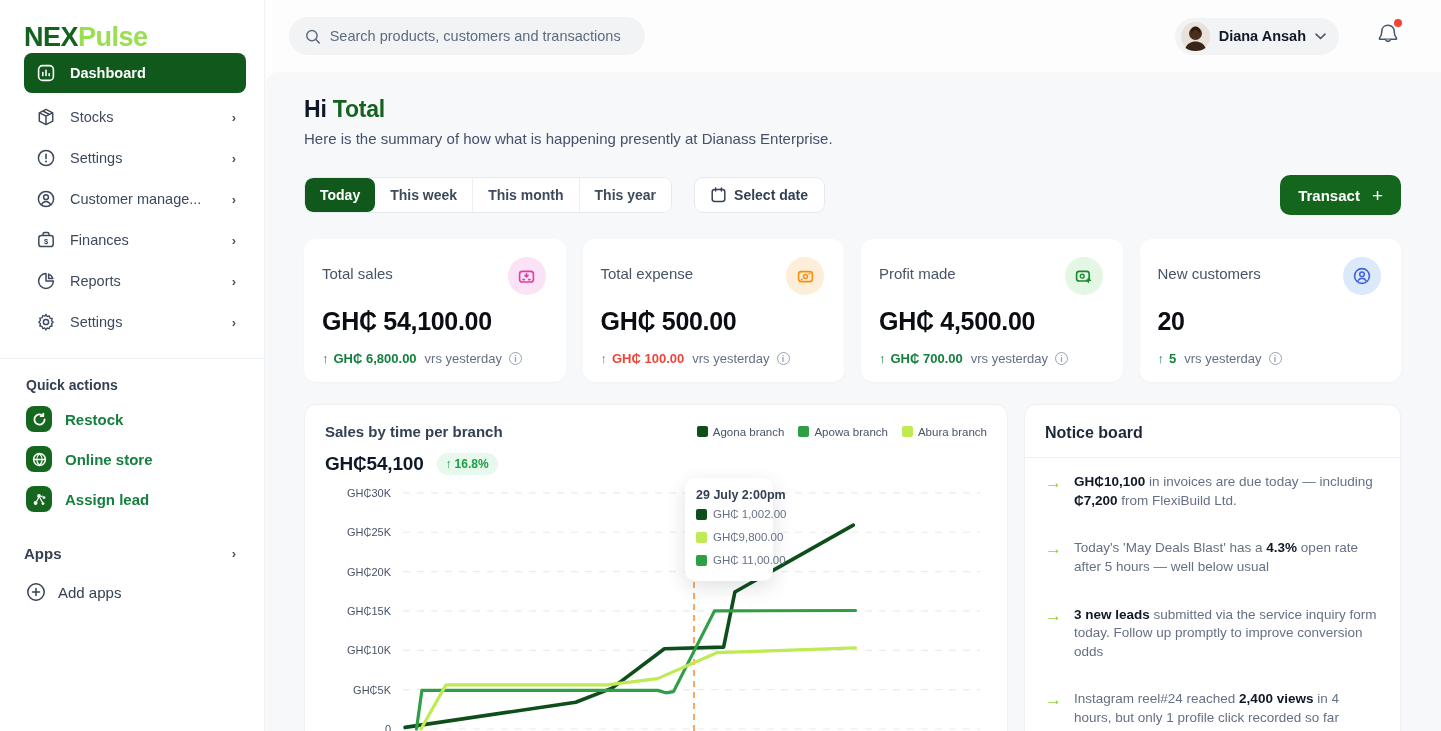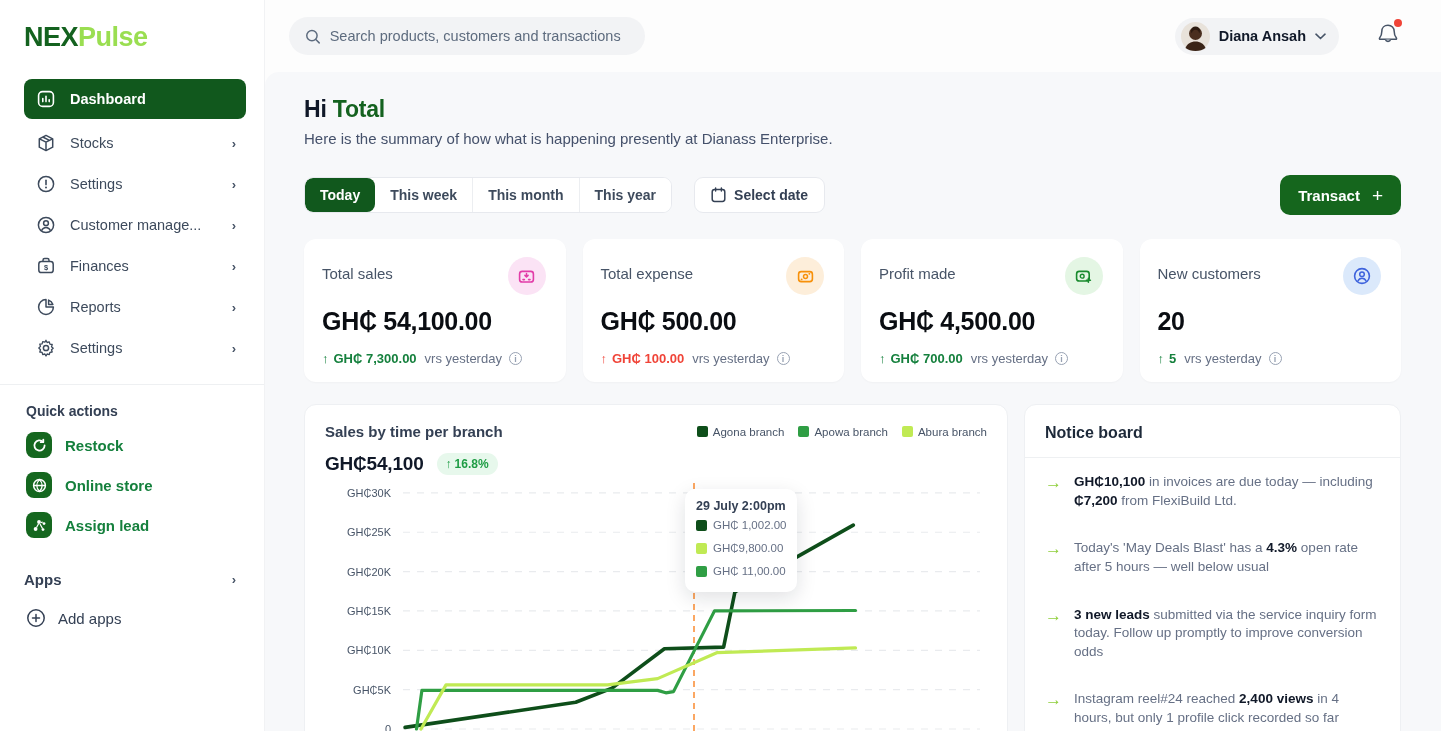--- a/index.html
+++ b/index.html
@@ -8,21 +8,21 @@
 
   
   .app { display:flex; width:1441px; height:731px; }
   .sidebar { width:265px; flex:0 0 265px; background:#ffffff; border-right:1px solid #f1f2f4;
     padding:22px 18px 0 24px; position:relative; z-index:2; }
   .right-col { flex:1; display:flex; flex-direction:column; }
   .topbar { height:72px; display:flex; align-items:center; padding:0 40px 0 24px; background:#fdfdfd; }
   .main { flex:1; background:#f7f8fa; border-radius:14px 0 0 0; padding:24px 40px 0 39px; position:relative; overflow:hidden; }
 
   
-  .logo { font-size:27px; font-weight:800; letter-spacing:-0.5px; margin-bottom:26px; }
+  .logo { font-size:27px; font-weight:800; letter-spacing:-0.5px; }
   .logo .p1 { color:#14621f; } .logo .p2 { color:#9ade51; }
   .nav-item { display:flex; align-items:center; gap:14px; height:40px; padding:0 10px 0 12px;
     border-radius:8px; color:#3d4a5c; font-size:14.5px; font-weight:500; cursor:pointer; margin-bottom:1px; }
   .nav-item svg { flex:0 0 20px; }
   .nav-item .lbl { flex:1; white-space:nowrap; overflow:hidden; text-overflow:ellipsis; }
   .nav-item .chev { color:#475467; font-size:13px; font-weight:600; }
   .nav-item.active { background:#11581d; color:#ffffff; font-weight:600; margin-bottom:4px; }
   .side-divider { height:1px; background:#eef0f2; margin:16px -18px 0 -24px; }
   .side-label { font-size:14px; font-weight:700; color:#344054; margin:18px 0 6px 2px; display:flex; align-items:center; }
   .qa-item { display:flex; align-items:center; gap:13px; height:40px; color:#15803d;
@@ -81,21 +81,21 @@
     padding:18px 20px 0 20px; position:relative; height:420px; }
   .ch-head { display:flex; align-items:center; justify-content:space-between; }
   .ch-title { font-size:15px; font-weight:700; color:#344054; }
   .legend { display:flex; align-items:center; gap:14px; }
   .leg-item { display:flex; align-items:center; gap:5px; font-size:11.5px; color:#475467; }
   .leg-sw { width:11px; height:11px; border-radius:2px; }
   .ch-valrow { display:flex; align-items:center; gap:13px; margin-top:13px; }
   .ch-total { font-size:19px; font-weight:800; color:#101828; letter-spacing:-0.2px; }
   .ch-pill { background:#e7f8ec; color:#1f9d45; font-size:12px; font-weight:700; border-radius:12px;
     padding:4px 9px; display:flex; align-items:center; gap:3px; }
-  .tooltip { position:absolute; left:380px; top:84px; width:112px; background:#fff; border-radius:10px;
+  .tooltip { position:absolute; left:380px; top:73px; width:88px; background:#fff; border-radius:10px;
     box-shadow:0 6px 20px rgba(16,24,40,0.13); padding:10px 11px 4px 11px; z-index:5; }
   .tooltip .tt-date { font-size:12.5px; font-weight:600; color:#344054; margin-bottom:6px; white-space:nowrap; }
   .tt-row { display:flex; align-items:center; gap:6px; margin-bottom:11px; }
   .tt-sw { width:11px; height:11px; border-radius:2px; flex:0 0 11px; }
   .tt-val { font-size:11.5px; color:#667085; white-space:nowrap; }
 
   .notice-card { flex:1; background:#fff; border:1px solid #eef0f3; border-radius:12px; padding:0; height:420px; }
   .nb-head { font-size:16px; font-weight:700; color:#1d2939; padding:19px 20px 15px 20px; }
   .nb-div { height:1px; background:#eef0f2; }
   .nb-item { display:flex; gap:12px; padding:15px 22px 14px 20px; }
@@ -303,21 +303,21 @@
                 <svg width="19" height="19" viewBox="0 0 19 19" fill="none">
                   <rect x="2.6" y="4.4" width="13.8" height="10.6" rx="2.6" stroke="#e23da8" stroke-width="1.6"></rect>
                   <path d="M9.5 6.4v3.4M7.9 8.4l1.6 1.6 1.6-1.6" stroke="#e23da8" stroke-width="1.5" stroke-linecap="round" stroke-linejoin="round"></path>
                   <path d="M6 12.6h1.4M11.6 12.6H13" stroke="#e23da8" stroke-width="1.6" stroke-linecap="round"></path>
                 </svg>
               </div>
     </div>
     <div class="val">GH₵ 54,100.00</div>
     <div class="delta">
       <span style="color:#15803d;font-weight:800;">↑</span>
-      <span class="amt" style="color:#15803d">GH₵ 7,300.00</span>
+      <span class="amt" style="color:#15803d">GH₵ 6,800.00</span>
       <span class="vs">vrs yesterday</span>
       <span class="info-i">i</span>
     </div>
           </div>
           <div class="card">
     <div class="r1">
       <div class="t">Total expense</div>
       <div class="c-ico" style="background:#fdeeda">
                 <svg width="19" height="19" viewBox="0 0 19 19" fill="none">
                   <rect x="2.6" y="4.6" width="13.8" height="10" rx="2.6" stroke="#f79009" stroke-width="1.6"></rect>

